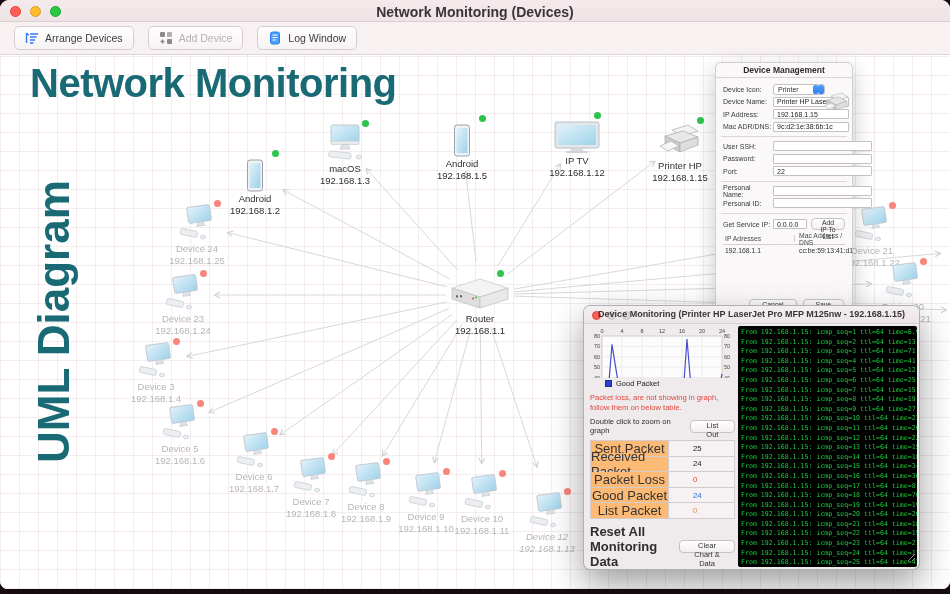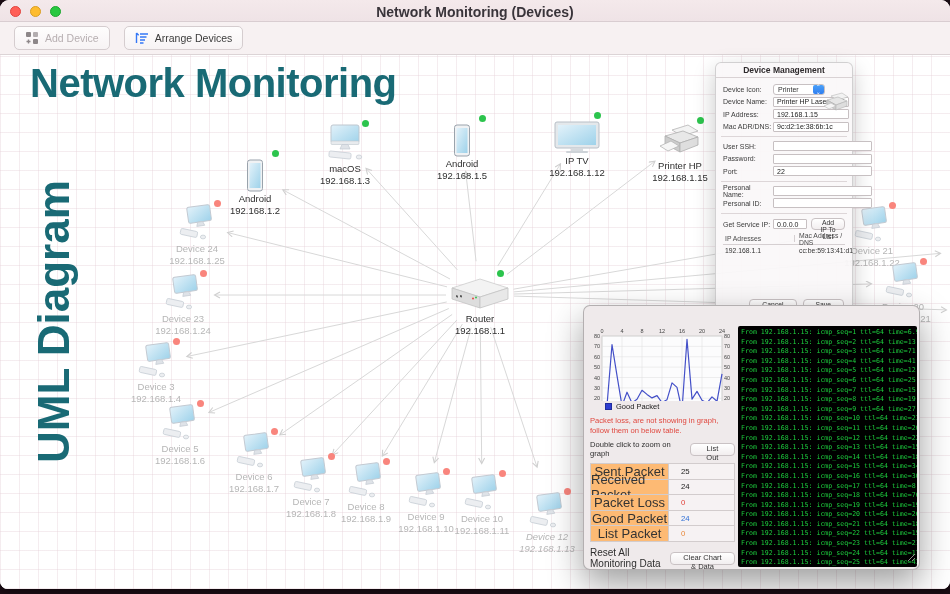--- a/index.html
+++ b/index.html
@@ -75,26 +75,26 @@
   .legend-row { display:flex; align-items:center; gap:4px; margin:1px 0 3px 16px; }
   .legend-swatch { width:7px; height:7px; background:#2e3ed0; border:1px solid #1f2c9e; }
   .legend-label { font-size:7.5px; color:#222; }
   .mon-note { font-size:7.6px; line-height:9.5px; color:#e0483f; margin:2px 0 3px 1px; }
   .hint-row { display:flex; align-items:center; justify-content:space-between; margin:2px 0 4px 1px; }
   .hint-text { font-size:7.6px; color:#2e2e2e; }
   .mon-btn { height:13px; border:1px solid #c9c2c4; background:linear-gradient(#fff,#f2eeef); border-radius:4px; font-size:7.5px; color:#333; padding:0 9px; cursor:pointer; font-family:"Liberation Sans",sans-serif; }
   .stats { border:1px solid #d2cccd; border-bottom:none; margin:1px 0 0 1px; }
   .stat-row { display:flex; height:15.6px; border-bottom:1px solid #d2cccd; }
   .stat-label { flex:0 0 78px; background:#fdba74; display:flex; align-items:center; justify-content:center; font-size:13px; color:#333; border-right:1px solid #d2cccd; }
-  .stat-value { flex:1; display:flex; align-items:center; padding-left:12px; font-size:7.8px; color:#222; background:#f6f2f3; }
+  .stat-value { flex:1; display:flex; align-items:center; padding-left:24px; font-size:7.8px; color:#222; background:#f6f2f3; }
   .stat-value.red { color:#e04038; }
   .stat-value.blue { color:#2f6fd6; }
   .stat-value.orange { color:#e8883a; }
   .mon-footer { display:flex; align-items:center; justify-content:space-between; margin:5px 0 0 1px; }
-  .reset-text { font-size:10px; color:#2e2e2e; cursor:pointer; }
+  .reset-text { font-size:13px; color:#2e2e2e; cursor:pointer;font-weight:bold; }
   .terminal { flex:1; background:#000; margin:2px 2px 2px 0; border-radius:2px; padding:2px 0 0 3px; overflow:hidden; position:relative; }
   .term-line { font-family:"DejaVu Sans Mono", monospace; font-size:6.6px; line-height:9.6px; color:#1dce3e; white-space:nowrap; }
   .grip { position:absolute; right:1px; bottom:1px; }
 </style>
 </head>
 <body>
 
 <svg width="0" height="0" style="position:absolute" aria-hidden="true">
   <defs>
     <linearGradient id="scr" x1="0" y1="0" x2="1" y2="1">
@@ -110,39 +110,48 @@
 <div class="screen">
 
   <div class="titlebar">
     <span class="tl red"></span>
     <span class="tl yellow"></span>
     <span class="tl green"></span>
     <div class="win-title">Network Monitoring (Devices)</div>
   </div>
 
   <div class="toolbar">
+    <div class="tb-btn">
+      <span class="tb-ico">
+        <svg width="14" height="14" viewBox="0 0 14 14">
+            <path d="M1.5 2 v10 M1.5 2 l2.2 2.2 M1.5 2 l-0 0" stroke="#3478f6" stroke-width="1.4" fill="none"></path>
+            <path d="M5 3 h8 M5 6 h6.5 M5 9 h5 M5 12 h3.5" stroke="#3478f6" stroke-width="1.4"></path>
+          </svg>
+      </span>
+      <span>Arrange Devices</span>
+    </div>
     <div class="tb-btn disabled">
       <span class="tb-ico">
         <svg width="14" height="14" viewBox="0 0 14 14">
             <rect x="1" y="1" width="5" height="5" rx="1" fill="#8d8789"></rect>
             <rect x="8" y="1" width="5" height="5" rx="1" fill="#b3adaf"></rect>
             <rect x="8" y="8" width="5" height="5" rx="1" fill="#8d8789"></rect>
             <path d="M3.5 8.5 v4 M1.5 10.5 h4" stroke="#8d8789" stroke-width="1.4"></path>
           </svg>
       </span>
       <span>Add Device</span>
     </div>
     <div class="tb-btn">
       <span class="tb-ico">
         <svg width="14" height="14" viewBox="0 0 14 14">
-            <path d="M1.5 2 v10 M1.5 2 l2.2 2.2 M1.5 2 l-0 0" stroke="#3478f6" stroke-width="1.4" fill="none"></path>
-            <path d="M5 3 h8 M5 6 h6.5 M5 9 h5 M5 12 h3.5" stroke="#3478f6" stroke-width="1.4"></path>
+            <rect x="2.5" y="1" width="9" height="12" rx="2" fill="#4aa0f8" stroke="#2f7ef0"></rect>
+            <path d="M4.5 4 h5 M4.5 6.5 h5 M4.5 9 h3.5" stroke="#fff" stroke-width="1"></path>
           </svg>
       </span>
-      <span>Arrange Devices</span>
+      <span>Log Window</span>
     </div>
   </div>
 
   <div class="canvas">
     <svg id="arrows">
         <line x1="450" y1="224" x2="283.2352941176471" y2="135.05882352941177" stroke="#d8d8d8" stroke-width="1" marker-end="url(#arrowhead)"></line>
         <line x1="457.25519912483674" y1="214.72799902759635" x2="366.40687141191836" y2="113.78541267990933" stroke="#d8d8d8" stroke-width="1" marker-end="url(#arrowhead)"></line>
         <line x1="476.0779704876808" y1="206.22696808836233" x2="465.6913218939475" y2="116.786382975659" stroke="#d8d8d8" stroke-width="1" marker-end="url(#arrowhead)"></line>
         <line x1="497.78860666549684" y1="211.02474378197422" x2="560.2577819618854" y2="109.27082938167132" stroke="#d8d8d8" stroke-width="1" marker-end="url(#arrowhead)"></line>
         <line x1="507.00433336350295" y1="219.34168497692025" x2="654.5841568343502" y2="106.44312002172211" stroke="#d8d8d8" stroke-width="1" marker-end="url(#arrowhead)"></line>
@@ -520,20 +529,26 @@
           </div>
         </div>
       <div class="dm-footer">
         <button class="dm-btn" style="padding:0 12px">Cancel</button>
         <button class="dm-btn" style="padding:0 12px">Save</button>
       </div>
     </div>
   </div>
 
   <div class="mon">
+    <div class="mon-titlebar">
+      <span class="mon-tl red"></span>
+      <span class="mon-tl g1"></span>
+      <span class="mon-tl g2"></span>
+      <div class="mon-title">Device Monitoring (Printer HP LaserJet Pro MFP M125nw - 192.168.1.15)</div>
+    </div>
     <div class="mon-body">
       <div class="mon-left">
         <svg id="chart" width="146" height="95">
             <rect x="0" y="0" width="146" height="95" fill="#efeaeb"></rect>
             <rect x="13" y="10" width="120" height="83" fill="#fcfcfd" stroke="#b9b9b9" stroke-width="0.6"></rect>
             <line x1="13" y1="10" x2="13" y2="93" stroke="#dedede" stroke-width="0.5"></line>
             <text x="13" y="7" font-size="5.5" text-anchor="middle" fill="#444" font-family="Liberation Sans, sans-serif">0</text>
             <line x1="33" y1="10" x2="33" y2="93" stroke="#dedede" stroke-width="0.5"></line>
             <text x="33" y="7" font-size="5.5" text-anchor="middle" fill="#444" font-family="Liberation Sans, sans-serif">4</text>
             <line x1="53" y1="10" x2="53" y2="93" stroke="#dedede" stroke-width="0.5"></line>

